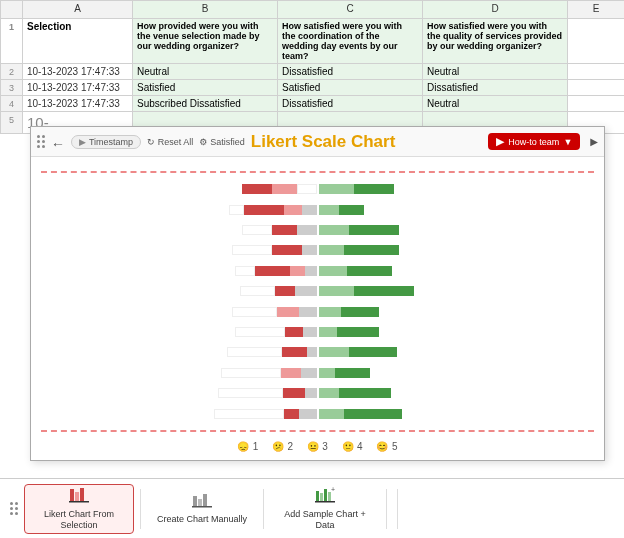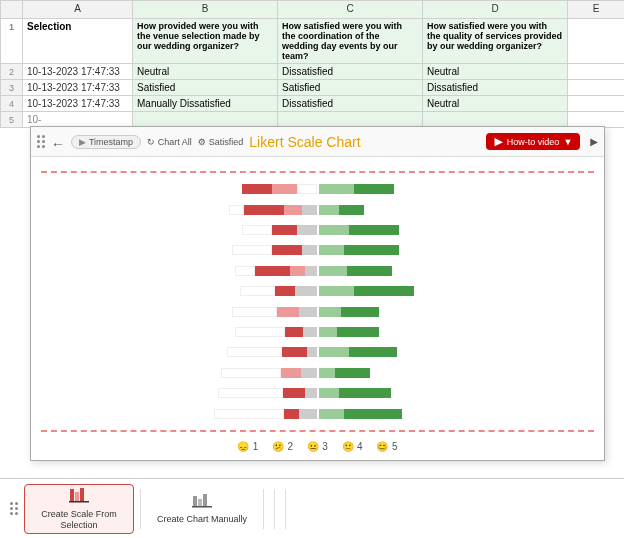--- a/index.html
+++ b/index.html
@@ -128,22 +128,22 @@
     .settings-btn {
       display: flex;
       align-items: center;
       gap: 3px;
       font-size: 9px;
       color: #555;
       cursor: pointer;
     }
 
     .chart-title-label {
-      font-size: 14px;
-      font-weight: normal;
+      font-size: 17px;
+      font-weight: bold;
       color: #e6a000;
       flex: 1;
     }
 
     .howto-btn {
       display: flex;
       align-items: center;
       gap: 4px;
       background: #cc0000;
       color: white;
@@ -369,29 +369,29 @@
         <td class="cell-timestamp">10-13-2023 17:47:33</td>
         <td class="selected-col-b">Satisfied</td>
         <td class="selected-col-c">Satisfied</td>
         <td class="selected-col-d">Dissatisfied</td>
         <td></td>
       </tr>
 
       <tr>
         <td class="col-row-header"><span class="row-num">4</span></td>
         <td class="cell-timestamp">10-13-2023 17:47:33</td>
-        <td class="selected-col-b">Manually Dissatisfied</td>
+        <td class="selected-col-b">Subscribed Dissatisfied</td>
         <td class="selected-col-c">Dissatisfied</td>
         <td class="selected-col-d">Neutral</td>
         <td></td>
       </tr>
 
       <tr style="height:14px;">
         <td class="col-row-header"><span class="row-num">5</span></td>
-        <td><span style="font-size:10px;color:#888;">10-</span></td>
+        <td><span style="font-size:15px;color:#888;">10-</span></td>
         <td class="selected-col-b"></td>
         <td class="selected-col-c"></td>
         <td class="selected-col-d"></td>
         <td></td>
       </tr>
     </tbody>
       </table>
   </div>
 
   <div class="chart-overlay">
@@ -411,30 +411,30 @@
             <div class="dot"></div>
           </div>
       </div>
       <span class="toolbar-back">←</span>
       <div class="subscribed-badge">
         <span style="color:#888;font-size:9px;">▶</span>
         <span>Timestamp</span>
       </div>
       <div class="reset-btn">
         <span>↻</span>
-        <span>Chart All</span>
+        <span>Reset All</span>
       </div>
       <div class="settings-btn">
         <span>⚙</span>
         <span>Satisfied</span>
       </div>
       <span class="chart-title-label">Likert Scale Chart</span>
       <div class="howto-btn">
         <span style="font-size:11px;">▶</span>
-        <span>How-to video</span>
+        <span>How-to team</span>
         <span>▼</span>
       </div>
       <span class="toolbar-arrow">▶</span>
     </div>
 
     <div class="chart-body">
       <div class="dashed-line-top"></div>
 
       <div class="chart-rows">
 
@@ -615,41 +615,55 @@
 
     <div class="bottom-btn active">
       <div class="bottom-btn-icon">
         <svg width="20" height="16" viewBox="0 0 20 16">
           <rect x="1" y="2" width="4" height="12" fill="#cc4444"></rect>
           <rect x="6" y="5" width="4" height="9" fill="#ee9999"></rect>
           <rect x="11" y="1" width="4" height="13" fill="#cc4444"></rect>
           <rect x="0" y="14" width="20" height="1.5" fill="#333"></rect>
         </svg>
       </div>
-      <span class="bottom-btn-label">Create Scale
+      <span class="bottom-btn-label">Likert Chart
 From Selection</span>
     </div>
 
     <div class="divider-v"></div>
 
     <div class="bottom-btn">
       <div class="bottom-btn-icon">
         <svg width="20" height="16" viewBox="0 0 20 16">
           <rect x="1" y="4" width="4" height="10" fill="#999"></rect>
           <rect x="6" y="7" width="4" height="7" fill="#bbb"></rect>
           <rect x="11" y="2" width="4" height="12" fill="#999"></rect>
           <rect x="0" y="14" width="20" height="1.5" fill="#555"></rect>
         </svg>
       </div>
       <span class="bottom-btn-label">Create Chart
 Manually</span>
     </div>
 
     <div class="divider-v"></div>
 
+    <div class="bottom-btn">
+      <div class="bottom-btn-icon">
+        <svg width="20" height="16" viewBox="0 0 20 16">
+          <rect x="1" y="4" width="3" height="10" fill="#449944"></rect>
+          <rect x="5" y="6" width="3" height="8" fill="#99cc99"></rect>
+          <rect x="9" y="2" width="3" height="12" fill="#449944"></rect>
+          <rect x="13" y="5" width="3" height="9" fill="#99cc99"></rect>
+          <text x="16" y="5" font-size="7" fill="#555">+</text>
+          <rect x="0" y="14" width="20" height="1.5" fill="#333"></rect>
+        </svg>
+      </div>
+      <span class="bottom-btn-label">Add Sample
+Chart + Data</span>
+    </div>
 
     <div class="divider-v"></div>
 
 
     <div class="divider-v"></div>
 
   </div>
 
 </div>
 

